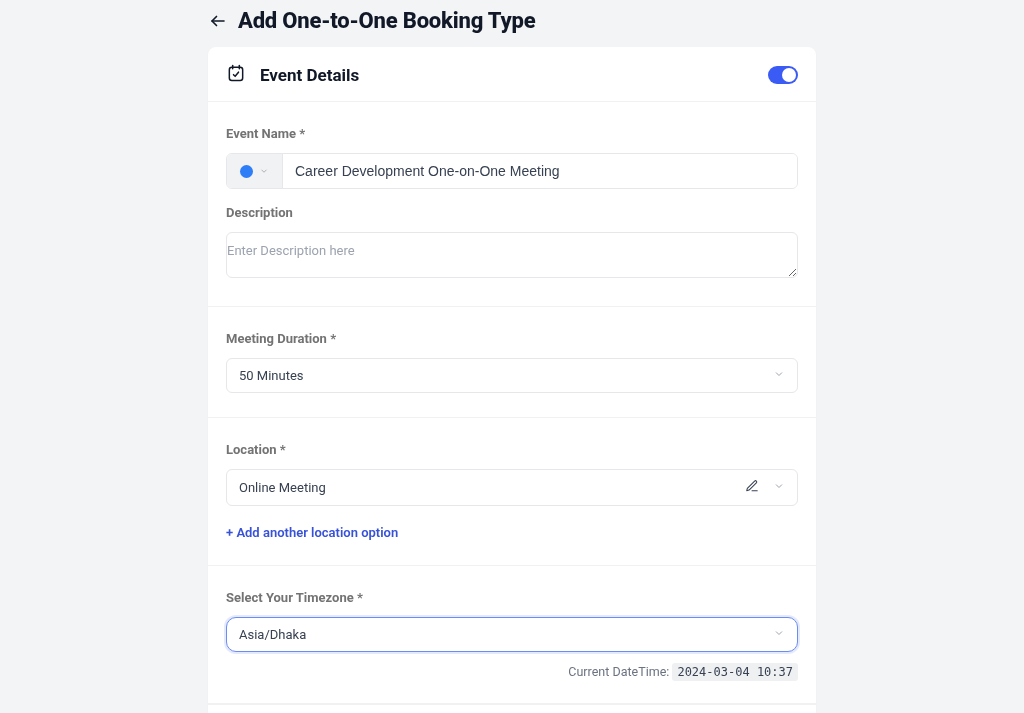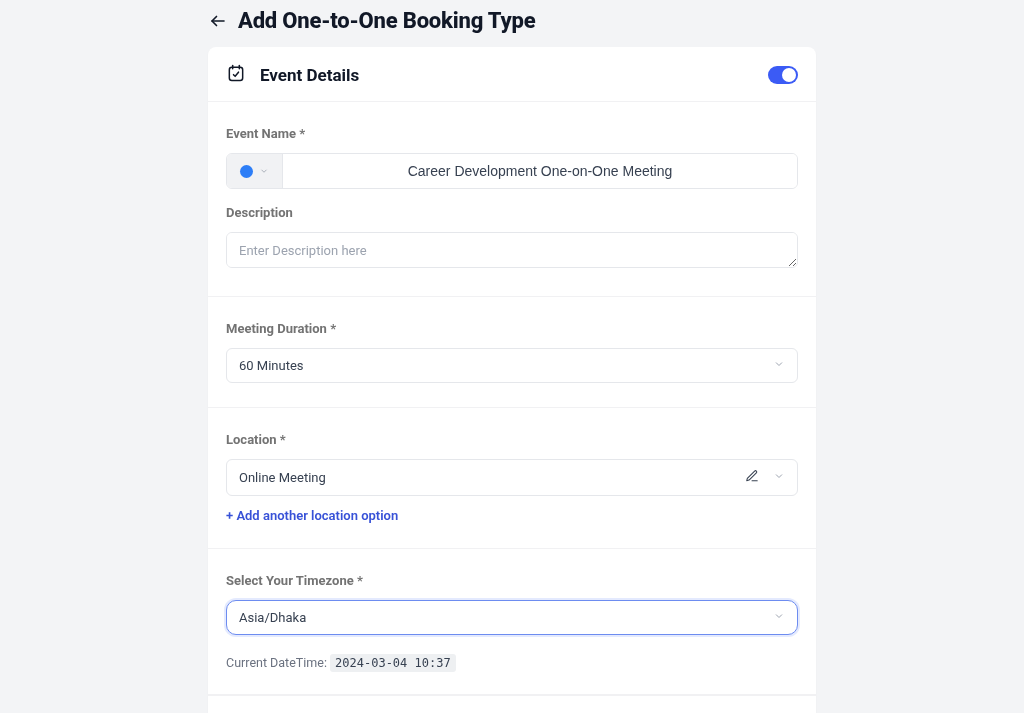--- a/index.html
+++ b/index.html
@@ -78,31 +78,30 @@
     .color-dot {
       width:13px; height:13px; border-radius:50%; background:#2d7ef7;
     }
     .name-input {
       flex:1;
       border:0;
       padding: 9px 12px;
       font-size: 14px;
       outline:none;
       color:#374151;
-      text-align:center;
     }
     .desc {
       width:100%;
       border:1px solid #e5e7eb;
       border-radius:6px;
-      padding:10px 12px;
+      padding:10px 0;
       font-size:13px;
       font-family:inherit;
       resize: both;
-      height: 36px;
+      height: 46px;
     }
     .desc::placeholder { color:#9ca3af; }
     .select {
       width:100%;
       border:1px solid #e5e7eb;
       border-radius:6px;
       padding:9px 12px;
       font-size:13px;
       display:flex;
       justify-content:space-between;
@@ -113,30 +112,31 @@
     }
     .select.focus {
       border-color: #6d8cf0;
       box-shadow: 0 0 0 2px rgba(77,117,245,.15);
       border-radius: 10px;
     }
     .select .chev { color:#9ca3af; }
     .select .right-icons { display:flex; gap:14px; align-items:center; }
     .add-link {
       display:inline-block;
-      margin-top:12px;
+      margin-top:19px;
       color:#3751d7;
       font-size:13px;
       font-weight:600;
       cursor:pointer;
     }
     .tz-note {
-      margin-top: 20px;
+      margin-top: 12px;
       font-size: 12.5px;
       color:#6b7280;
+      text-align:right;
     }
     .tz-note code {
       background:#eef0f2;
       padding:2px 5px;
       border-radius:3px;
       font-family: ui-monospace, SFMono-Regular, Menlo, Consolas, monospace;
       font-size: 12px;
       color:#374151;
     }
     .toggle {
@@ -207,21 +207,21 @@
         <input class="name-input" type="text" value="Career Development One-on-One Meeting" style="">
       </div>
 
       <div class="label mt">Description</div>
       <textarea class="desc" placeholder="Enter Description here" style=""></textarea>
     </div>
 
     <div class="section">
       <div class="label">Meeting Duration *</div>
       <div class="select">
-        <span>60 Minutes</span>
+        <span>50 Minutes</span>
         <span class="chev">
           <svg width="12" height="12" viewBox="0 0 24 24" fill="none" stroke="currentColor" stroke-width="2">
               <polyline points="6 9 12 15 18 9"></polyline>
             </svg>
         </span>
       </div>
     </div>
 
     <div class="section">
       <div class="label">Location *</div>

